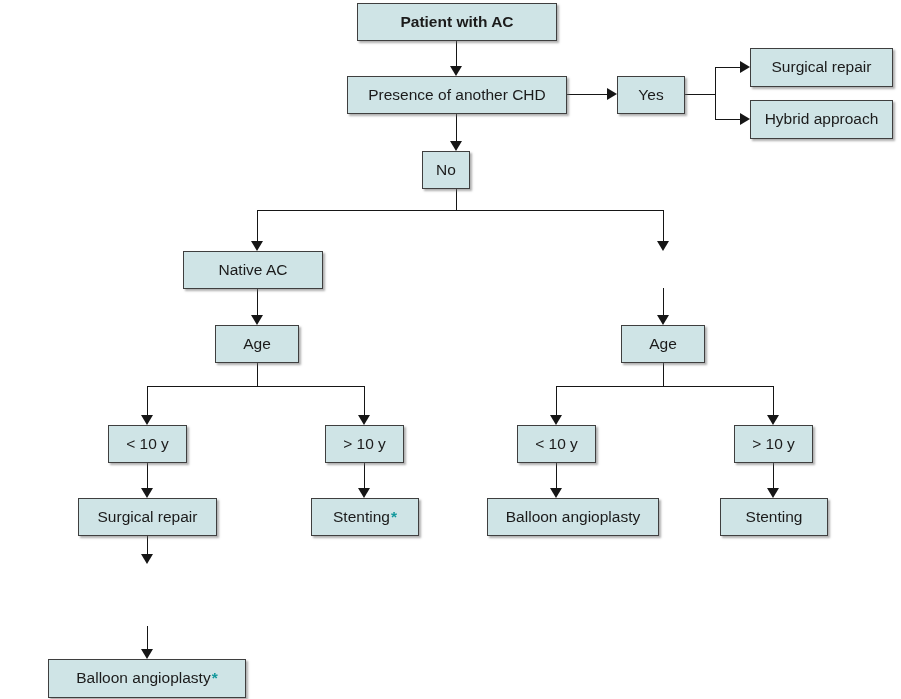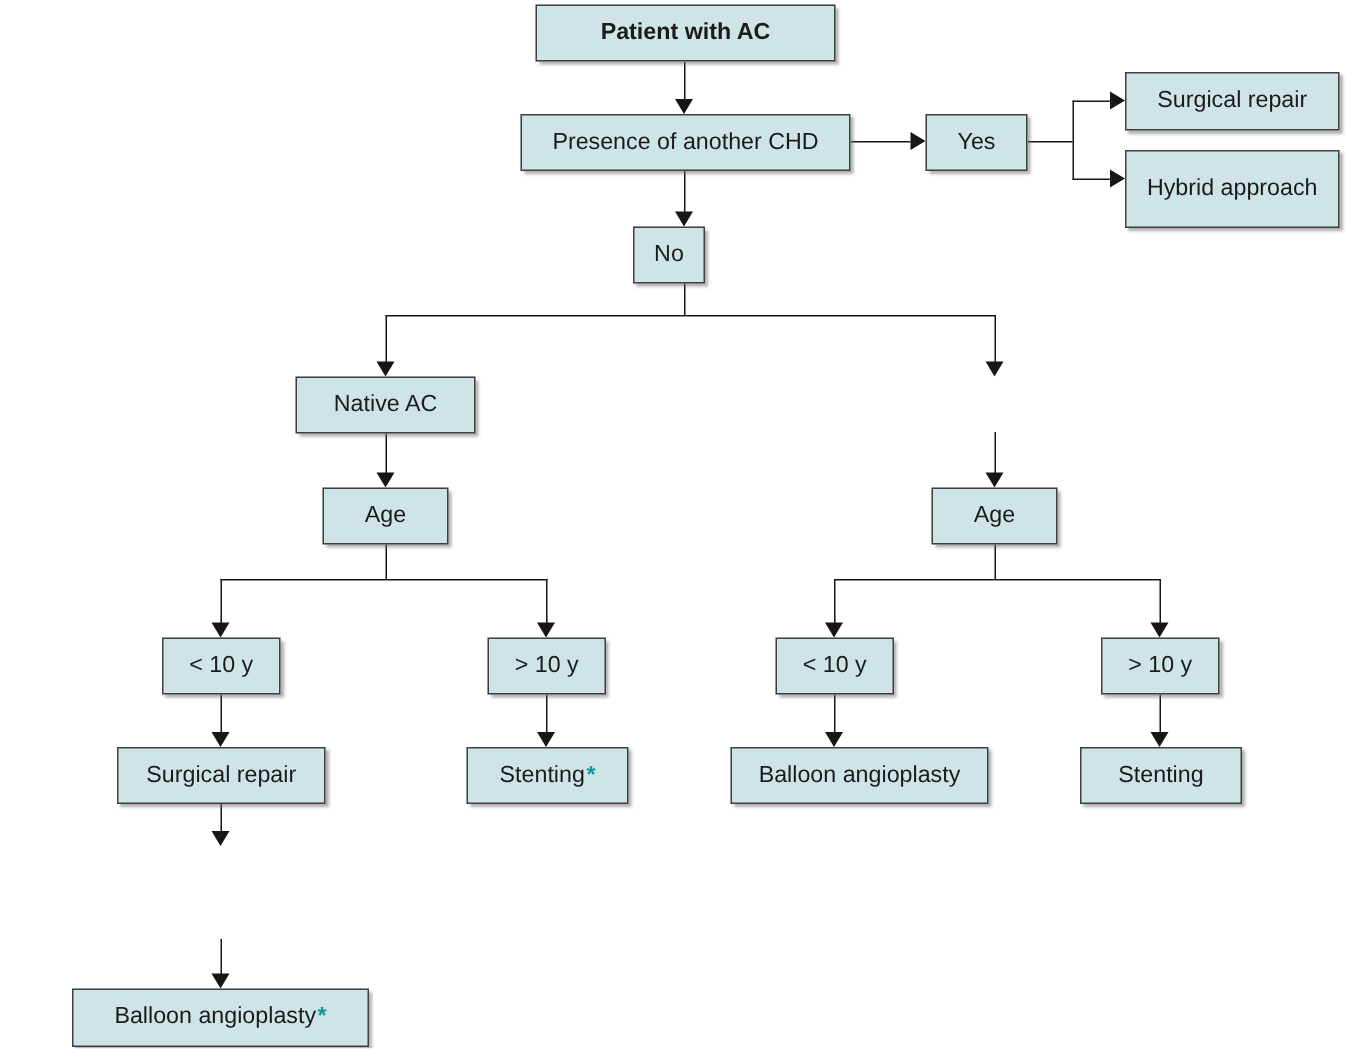--- a/index.html
+++ b/index.html
@@ -118,29 +118,29 @@
   </div>
 
   <div class="node" style="left:617px;top:76px;width:68px;height:37px">
     <span>Yes</span>
   </div>
 
   <div class="node" style="left:750px;top:48px;width:143px;height:39px">
     <span>Surgical repair</span>
   </div>
 
-  <div class="node" style="left:750px;top:100px;width:143px;height:52px">
+  <div class="node" style="left:750px;top:100px;width:143px;height:39px">
     <span>Hybrid approach</span>
   </div>
 
   <div class="node" style="left:422px;top:151px;width:48px;height:37px">
     <span>No</span>
   </div>
 
-  <div class="node" style="left:197px;top:251px;width:120px;height:37px">
+  <div class="node" style="left:183px;top:251px;width:140px;height:37px">
     <span>Native AC</span>
   </div>
 
 
   <div class="node" style="left:215px;top:325px;width:84px;height:37px">
     <span>Age</span>
   </div>
 
   <div class="node" style="left:621px;top:325px;width:84px;height:37px">
     <span>Age</span>

